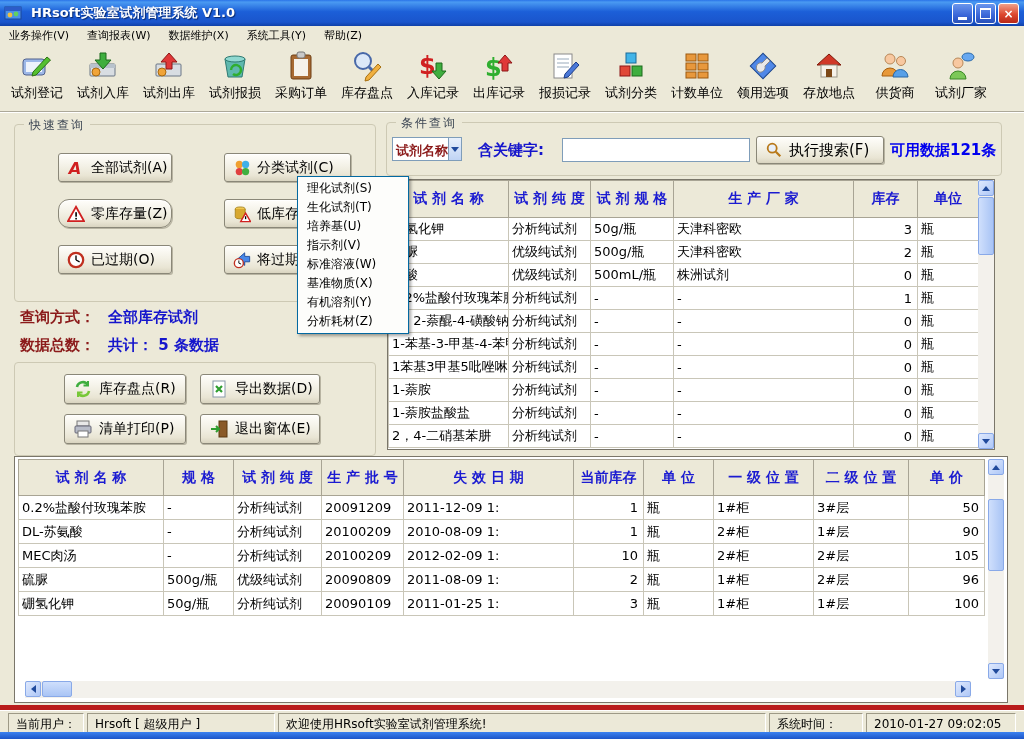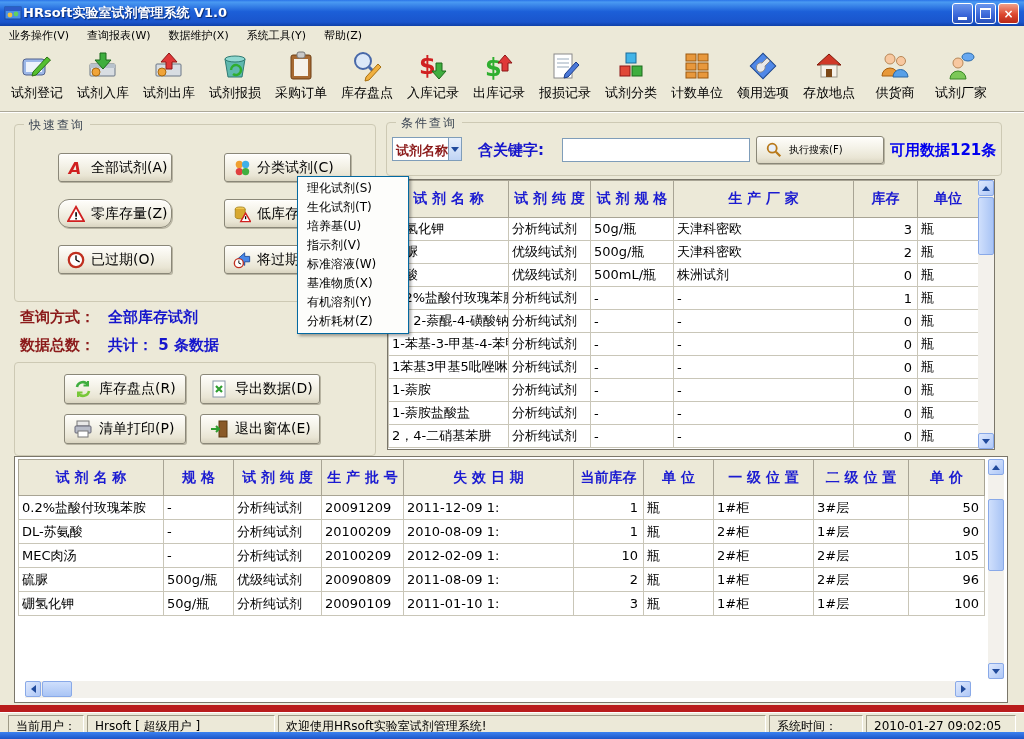--- a/index.html
+++ b/index.html
@@ -2,21 +2,21 @@
 <html><head>
 <meta charset="utf-8">
 <style>
   html,body{margin:0;padding:0;}
   body{width:1024px;height:739px;overflow:hidden;font-family:"DejaVu Sans","Liberation Sans",sans-serif;background:#ece9d8;}
   .window{position:relative;width:1024px;height:739px;background:#ece9d8;overflow:hidden;}
 
   
   .titlebar{position:absolute;left:0;top:0;width:1024px;height:26px;
     background:linear-gradient(180deg,#2a73e8 0%,#4a9af2 8%,#1c5fd8 45%,#1a55cc 85%,#1040a8 100%);
-    display:flex;align-items:center;gap:1px;padding-left:4px;box-sizing:border-box;}
+    display:flex;align-items:center;gap:9px;padding-left:4px;box-sizing:border-box;}
   .titlebar .title{color:#fff;font-weight:bold;font-size:13px;text-shadow:1px 1px 1px #0a2a6e;}
   .winbtns{position:absolute;right:5px;top:3px;display:flex;gap:2px;}
   .wbtn{width:21px;height:21px;border-radius:3px;border:1px solid #fff;box-sizing:border-box;
     background:linear-gradient(180deg,#6a96ec,#3a66d8 60%,#2850b8);display:flex;align-items:center;justify-content:center;color:#fff;font-size:12px;font-weight:bold;}
   .wbtn.close{background:linear-gradient(180deg,#f0a088,#dd4830 55%,#b82818);}
   .wbtn .minbar{width:9px;height:3px;background:#fff;margin-top:10px;}
   .wbtn .restore{width:9px;height:8px;border:1px solid #fff;border-top:2px solid #fff;background:transparent;}
 
   
   .menubar{position:absolute;left:0;top:26px;width:1024px;height:20px;background:#ece9d8;border-bottom:1px solid #d8d4c0;display:flex;align-items:center;}
@@ -76,21 +76,21 @@
   .tri.up{border-left:4px solid transparent;border-right:4px solid transparent;border-bottom:5px solid #204a9c;}
   .tri.down{border-left:4px solid transparent;border-right:4px solid transparent;border-top:5px solid #204a9c;}
   .tri.left{border-top:4px solid transparent;border-bottom:4px solid transparent;border-right:5px solid #204a9c;}
   .tri.right{border-top:4px solid transparent;border-bottom:4px solid transparent;border-left:5px solid #204a9c;}
 
   
   .popupmenu{position:absolute;left:297px;top:176px;width:112px;background:#fdfdfb;border:1px solid #0369a1;box-shadow:2px 2px 3px rgba(0,0,0,.35);padding:2px 0;box-sizing:border-box;z-index:50;}
   .pmitem{height:19px;line-height:19px;font-size:12px;color:#000;padding-left:9px;white-space:nowrap;}
 
   
-  .statusbar{position:absolute;left:0;top:705px;width:1024px;height:27px;background:#ece9d8;border-top:7px solid #b91c1c;box-shadow:inset 0 1px 0 #fff;}
+  .statusbar{position:absolute;left:0;top:705px;width:1024px;height:27px;background:#ece9d8;border-top:5px solid #b91c1c;box-shadow:inset 0 1px 0 #fff;}
   .scell{position:absolute;top:3px;height:20px;line-height:20px;font-size:12px;color:#000;padding-left:7px;box-sizing:border-box;
     border:1px solid;border-color:#9e9a87 #fff #fff #9e9a87;background:#ece9d8;white-space:nowrap;overflow:hidden;}
   .bluestrip{position:absolute;left:0;top:732px;width:1024px;height:7px;background:linear-gradient(180deg,#3c82f0,#1c55c8);}
 </style>
 </head>
 <body>
 
 <div class="window">
 
   <div class="titlebar">
@@ -344,21 +344,21 @@
     <span class="legend">条件查询</span>
   </div>
   <div class="combo">
     <span class="cval">试剂名称</span>
     <div class="cbtn">
         <div class="tri down"></div>
       </div>
   </div>
   <span class="kwlabel">含关键字:</span>
   <input class="kwinput" value="" style="">
-  <div class="xpbtn" style="left:756px;top:136px;width:128px;height:28px;font-size:10px;">
+  <div class="xpbtn" style="left:756px;top:136px;width:128px;height:28px;font-size:15px;">
     <svg width="18" height="18" viewBox="0 0 20 20">
       <circle cx="8" cy="8" r="5" fill="#e8f0fa" stroke="#b87818" stroke-width="2"></circle>
       <line x1="12" y1="12" x2="17" y2="17" stroke="#b87818" stroke-width="2.5"></line>
     </svg>
       <span class="blabel">执行搜索(F)</span>
   </div>
   <span class="avail">可用数据121条</span>
 
   <div class="panel" style="left:387px;top:179px;width:608px;height:271px;">
     <table class="grid" id="topTable">
@@ -583,21 +583,21 @@
             <td>1#柜</td>
             <td>2#层</td>
             <td class="r">96</td>
           </tr>
 
           <tr>
             <td>硼氢化钾</td>
             <td>50g/瓶</td>
             <td>分析纯试剂</td>
             <td>20090109</td>
-            <td>2011-01-10 1:</td>
+            <td>2011-01-25 1:</td>
             <td class="r">3</td>
             <td>瓶</td>
             <td>1#柜</td>
             <td>1#层</td>
             <td class="r">100</td>
           </tr>
         </tbody>
     </table>
     <div class="sb sbv" style="right:3px;top:2px;height:220px;">
       <div class="sb-btn" style="top:0;">

